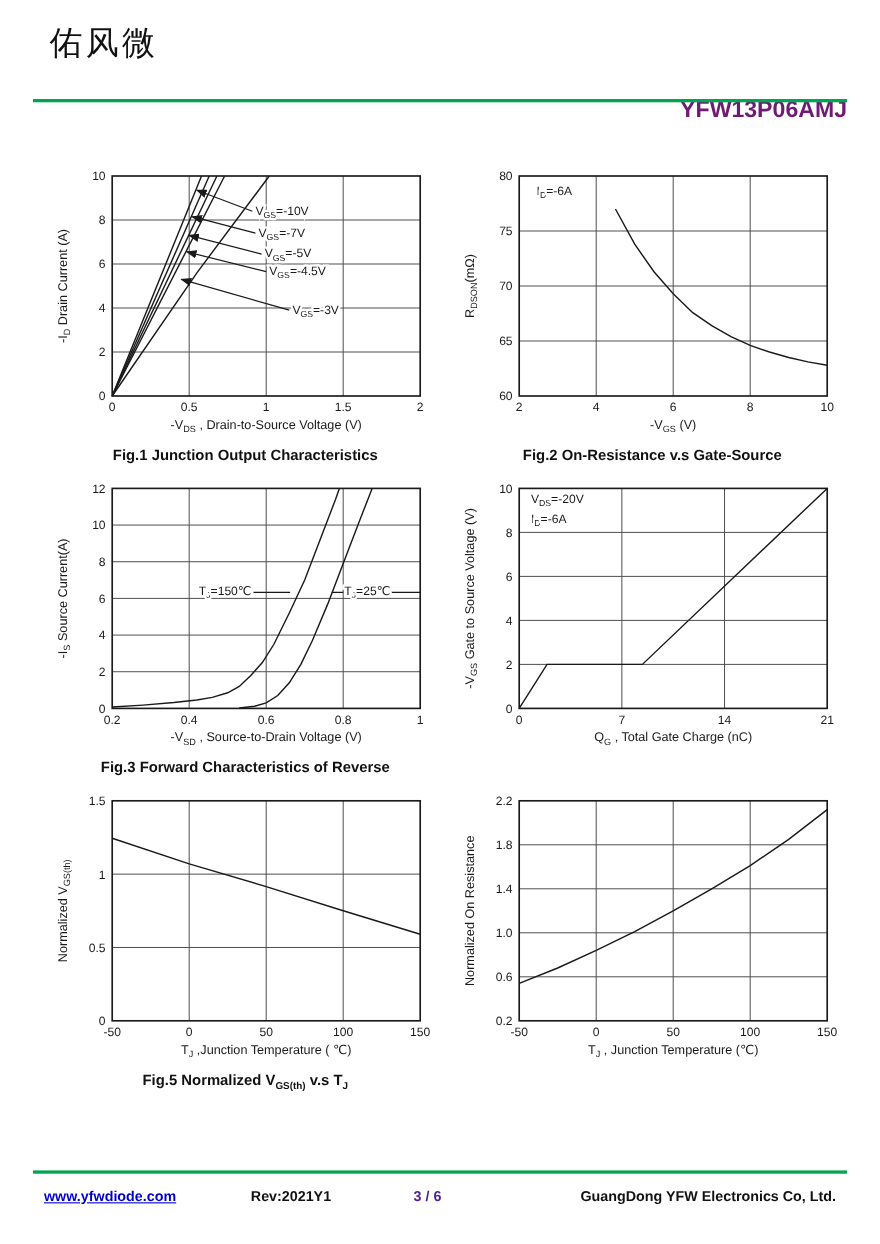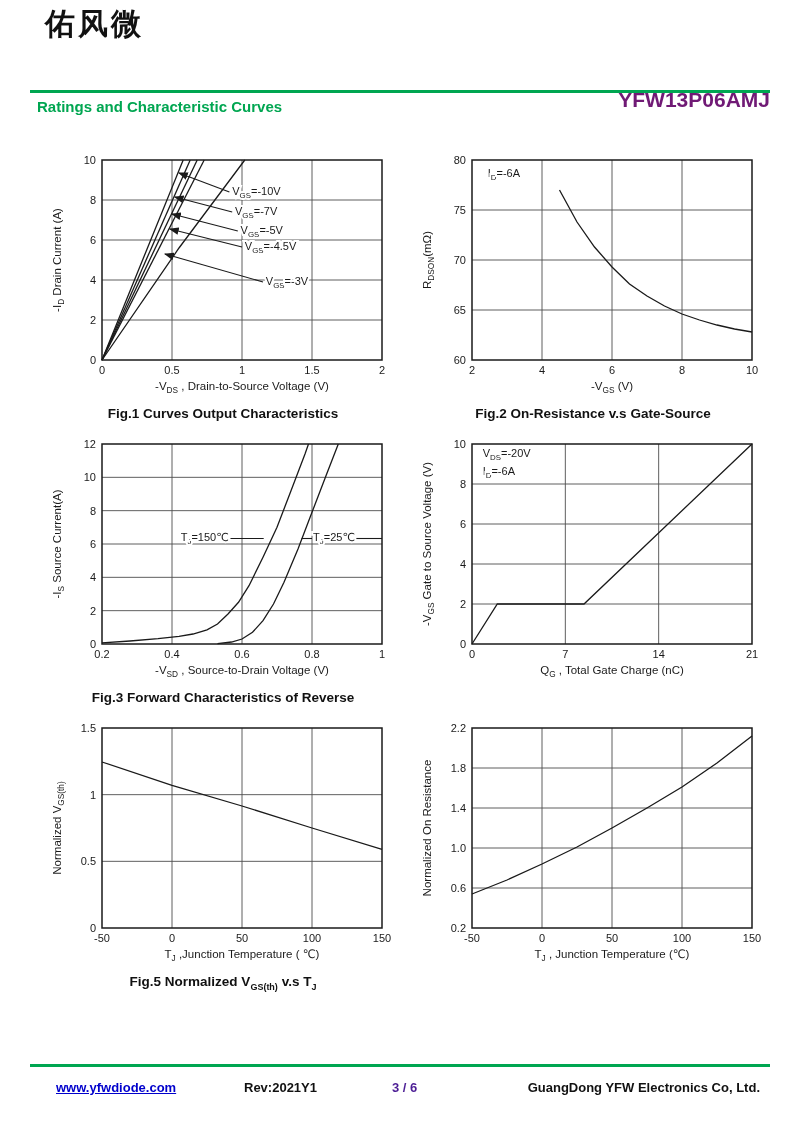--- a/index.html
+++ b/index.html
@@ -5,52 +5,51 @@
   html,body{margin:0;padding:0;background:#ffffff;}
   body{width:800px;height:1131px;position:relative;font-family:"Liberation Sans","DejaVu Sans",sans-serif;color:#111;}
   .page{position:absolute;inset:0;background:#fff;}
 
   
   .logo{position:absolute;left:45px;top:8px;}
   .logo-latin{font-weight:bold;font-size:42px;line-height:42px;letter-spacing:-2px;}
   .lg-green{color:#00A651;}
   .lg-orange{color:#F5821F;}
   .lg-reg{font-size:14px;color:#444;vertical-align:22px;letter-spacing:0;margin-left:2px;font-weight:normal;}
-  .logo-cn{font-weight:bold;font-size:30px;line-height:32px;color:#111;letter-spacing:3px;margin-top:0px;}
+  .logo-cn{font-weight:normal;font-size:30px;line-height:32px;color:#111;letter-spacing:3px;margin-top:16px;}
   .part-number{position:absolute;right:30px;top:60px;font-weight:bold;font-size:21px;color:#701a75;margin-top:28px;}
   .header-rule{position:absolute;left:30px;right:30px;top:90px;height:3px;background:#00A651;}
   .section-title{position:absolute;left:37px;top:98px;font-weight:bold;font-size:15px;color:#00A651;}
 
   
   .charts{position:absolute;left:48px;top:148px;width:730px;display:grid;grid-template-columns:360px 360px;grid-column-gap:10px;}
   .fig{height:284px;}
   .fig svg{display:block;}
   .fig-caption{width:350px;text-align:center;font-weight:bold;font-size:13.5px;margin-top:8px;color:#111;}
   .fig-caption sub{font-size:9px;}
 
   
   .footer-rule{position:absolute;left:30px;right:30px;top:1064px;height:3px;background:#00A651;}
-  .footer-row{position:absolute;left:0;right:0;top:1080px;height:20px;font-size:13px;font-weight:bold;margin-left:16px;}
+  .footer-row{position:absolute;left:0;right:0;top:1080px;height:20px;font-size:13px;font-weight:bold;}
   .f-link{position:absolute;left:40px;color:#0000CC;text-decoration:underline;cursor:pointer;}
   .f-rev{position:absolute;left:228px;color:#111;}
   .f-page{position:absolute;left:376px;color:#4c1d95;}
   .f-company{position:absolute;right:40px;color:#111;}
 </style>
 </head>
 <body>
 
 <div class="page">
 
   <div class="logo">
     <div class="logo-cn">佑风微</div>
   </div>
 
   <div class="part-number">YFW13P06AMJ</div>
   <div class="header-rule"></div>
-  <div class="section-title">Ratings and Characteristic Curves</div>
 
   <div class="charts">
     <div class="fig">
         <svg width="350" height="250" viewBox="0 0 350 250">
           <defs>
             <marker id="arr0" markerWidth="9" markerHeight="7" refX="8" refY="3.5" orient="auto">
               <path d="M0,0 L9,3.5 L0,7 Z" fill="#1a1a1a"></path>
             </marker>
           </defs>
           <line x1="124" y1="12" x2="124" y2="212" stroke="#4d4d4d" stroke-width="0.9"></line>
@@ -83,21 +82,21 @@
           <text x="334" y="226" font-size="11" fill="#1a1a1a" text-anchor="middle" font-family="&quot;Liberation Sans&quot;,&quot;DejaVu Sans&quot;,sans-serif"><tspan>2</tspan></text>
           <text x="48" y="216" font-size="11" fill="#1a1a1a" text-anchor="end" font-family="&quot;Liberation Sans&quot;,&quot;DejaVu Sans&quot;,sans-serif"><tspan>0</tspan></text>
           <text x="48" y="176" font-size="11" fill="#1a1a1a" text-anchor="end" font-family="&quot;Liberation Sans&quot;,&quot;DejaVu Sans&quot;,sans-serif"><tspan>2</tspan></text>
           <text x="48" y="136" font-size="11" fill="#1a1a1a" text-anchor="end" font-family="&quot;Liberation Sans&quot;,&quot;DejaVu Sans&quot;,sans-serif"><tspan>4</tspan></text>
           <text x="48" y="96" font-size="11" fill="#1a1a1a" text-anchor="end" font-family="&quot;Liberation Sans&quot;,&quot;DejaVu Sans&quot;,sans-serif"><tspan>6</tspan></text>
           <text x="48" y="56" font-size="11" fill="#1a1a1a" text-anchor="end" font-family="&quot;Liberation Sans&quot;,&quot;DejaVu Sans&quot;,sans-serif"><tspan>8</tspan></text>
           <text x="48" y="16" font-size="11" fill="#1a1a1a" text-anchor="end" font-family="&quot;Liberation Sans&quot;,&quot;DejaVu Sans&quot;,sans-serif"><tspan>10</tspan></text>
           <text x="194" y="242" font-size="11.5" fill="#1a1a1a" text-anchor="middle" font-family="&quot;Liberation Sans&quot;,&quot;DejaVu Sans&quot;,sans-serif"><tspan>-V</tspan><tspan font-size="8.28" dy="3">DS</tspan><tspan dy="-3"> , Drain-to-Source Voltage (V)</tspan></text>
           <text x="13" y="112" font-size="11.5" fill="#1a1a1a" text-anchor="middle" font-family="&quot;Liberation Sans&quot;,&quot;DejaVu Sans&quot;,sans-serif" transform="rotate(-90 13 112)"><tspan>-I</tspan><tspan font-size="8.28" dy="3">D</tspan><tspan dy="-3"> Drain Current (A)</tspan></text>
         </svg>
-        <div class="fig-caption">Fig.1 Curves Output Characteristics</div>
+        <div class="fig-caption">Fig.1 Junction Output Characteristics</div>
       </div>
     <div class="fig">
         <svg width="350" height="250" viewBox="0 0 350 250">
           <defs>
             <marker id="arr1" markerWidth="9" markerHeight="7" refX="8" refY="3.5" orient="auto">
               <path d="M0,0 L9,3.5 L0,7 Z" fill="#1a1a1a"></path>
             </marker>
           </defs>
           <line x1="124" y1="12" x2="124" y2="212" stroke="#4d4d4d" stroke-width="0.9"></line>
           <line x1="194" y1="12" x2="194" y2="212" stroke="#4d4d4d" stroke-width="0.9"></line>

